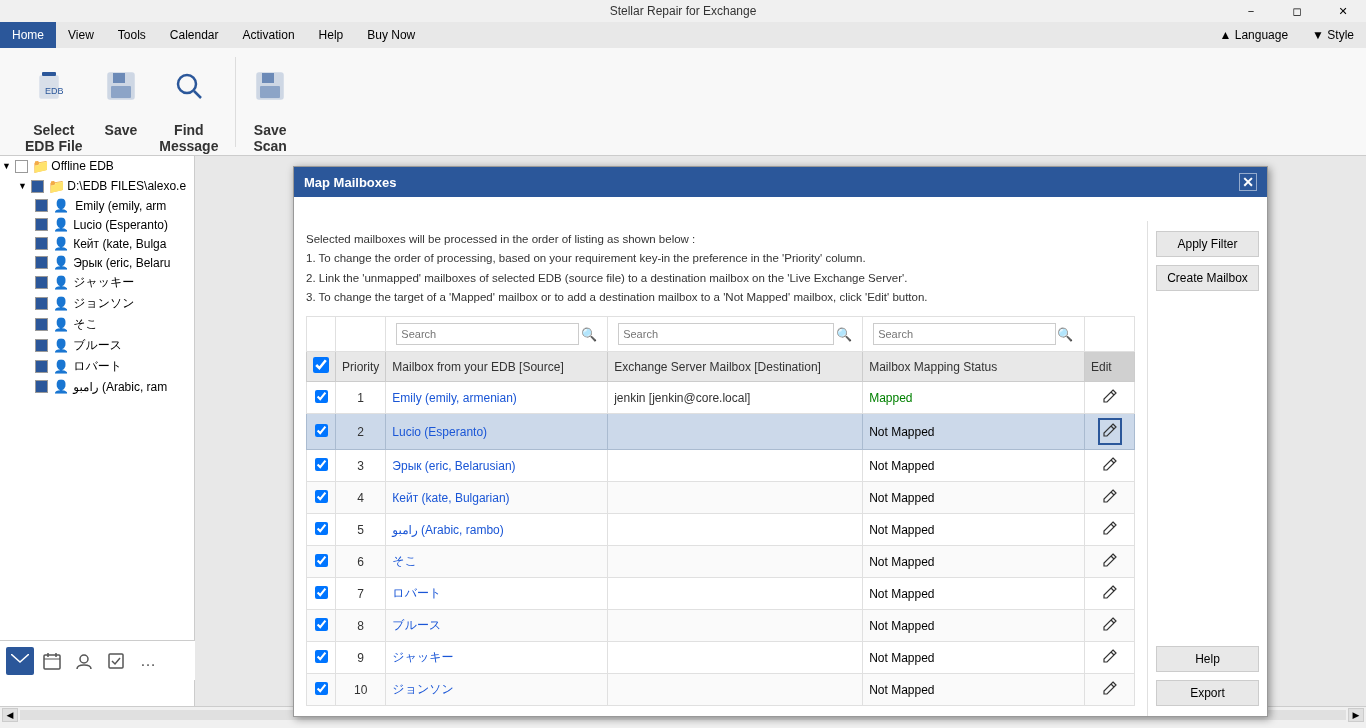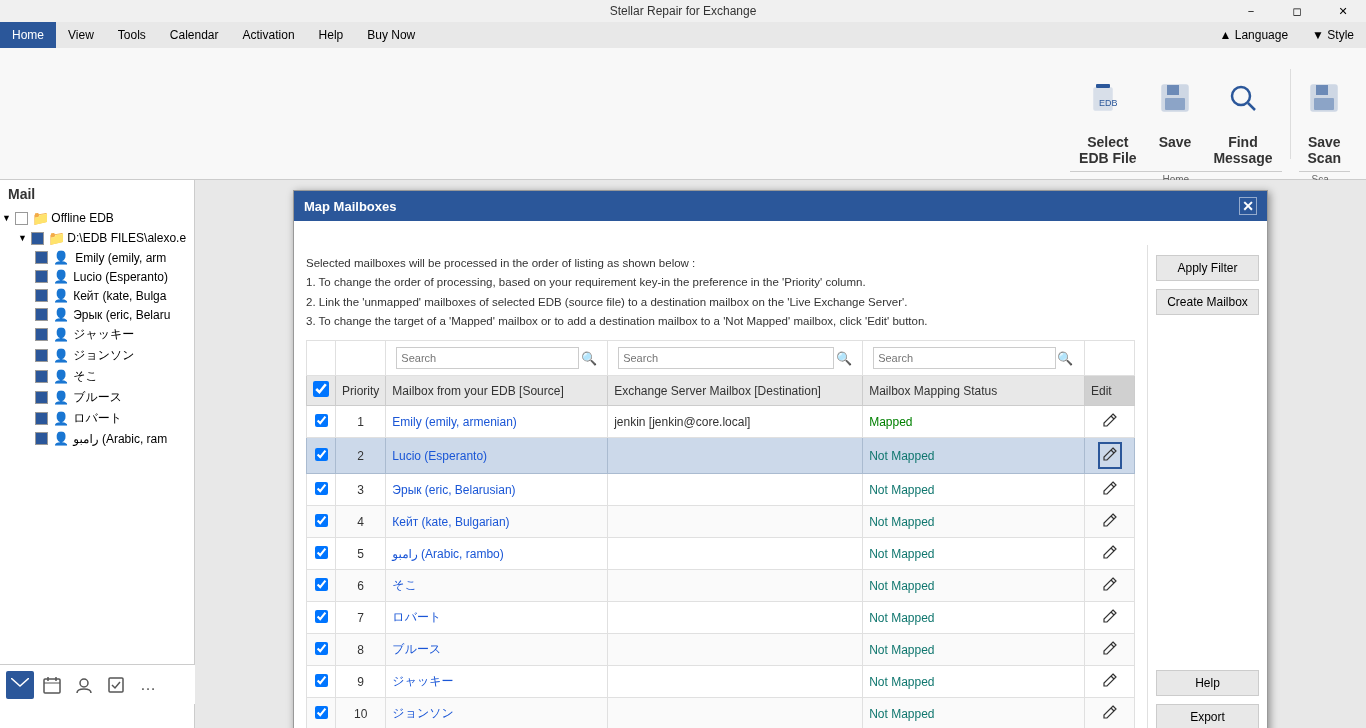--- a/index.html
+++ b/index.html
@@ -52,26 +52,25 @@
       background: #2b579a;
       color: white;
     }
     .ribbon-tab-right {
       margin-left: auto;
       display: flex;
       align-items: center;
     }
     .ribbon-content {
       background: #f8f8f8;
-      height: 132px;
+      height: 108px;
       display: flex;
       align-items: center;
       padding: 0 8px;
       border-bottom: 1px solid #ccc;
-      justify-content: flex-end;
     }
     .ribbon-group {
       display: flex;
       flex-direction: column;
       align-items: center;
       padding: 4px 8px;
       border-right: 1px solid #ddd;
       height: 90px;
       justify-content: flex-start;
     }
@@ -224,21 +223,21 @@
       white-space: nowrap;
     }
     .mailbox-table td {
       padding: 4px 6px;
       border: 1px solid #e0e0e0;
       color: #333;
     }
     .mailbox-table tr:nth-child(even) td { background: #fafafa; }
     .mailbox-table tr.selected td { background: #ccd9ea; border-color: #aabbd0; }
     .status-mapped { color: #008000; }
-    .status-notmapped { color: #0f766e; }
+    .status-notmapped { color: #000000; }
     .mailbox-source { color: #1a56d6; }
 
     .search-cell {
       display: flex;
       align-items: center;
       padding: 2px 4px;
     }
     .search-input {
       border: 1px solid #ccc;
       width: 100%;
@@ -364,21 +363,20 @@
         <span class="ribbon-btn-label">Save<br>Scan</span>
       </button>
     </div>
     <div class="ribbon-group-label">Sca...</div>
   </div>
 </div>
 
 <div style="display:flex; height: 550px; position:relative;">
 
   <div class="sidebar">
-    <div class="sidebar-title">Mail</div>
     <div style="overflow-y:auto; height: 460px; font-size:12px;">
 
       <div class="tree-item" style="padding-left:2px;">
         <span style="font-size:9px;">▼</span>
         <span style="width:13px;height:13px;display:inline-block;border:1px solid #999;background:white;margin:0 2px;"></span>
         <span style="color:#f0c040;font-size:14px;">📁</span>
         <span style="font-weight:normal;">Offline EDB</span>
       </div>
       <div style="padding-left:14px;">
         <div class="tree-item">

